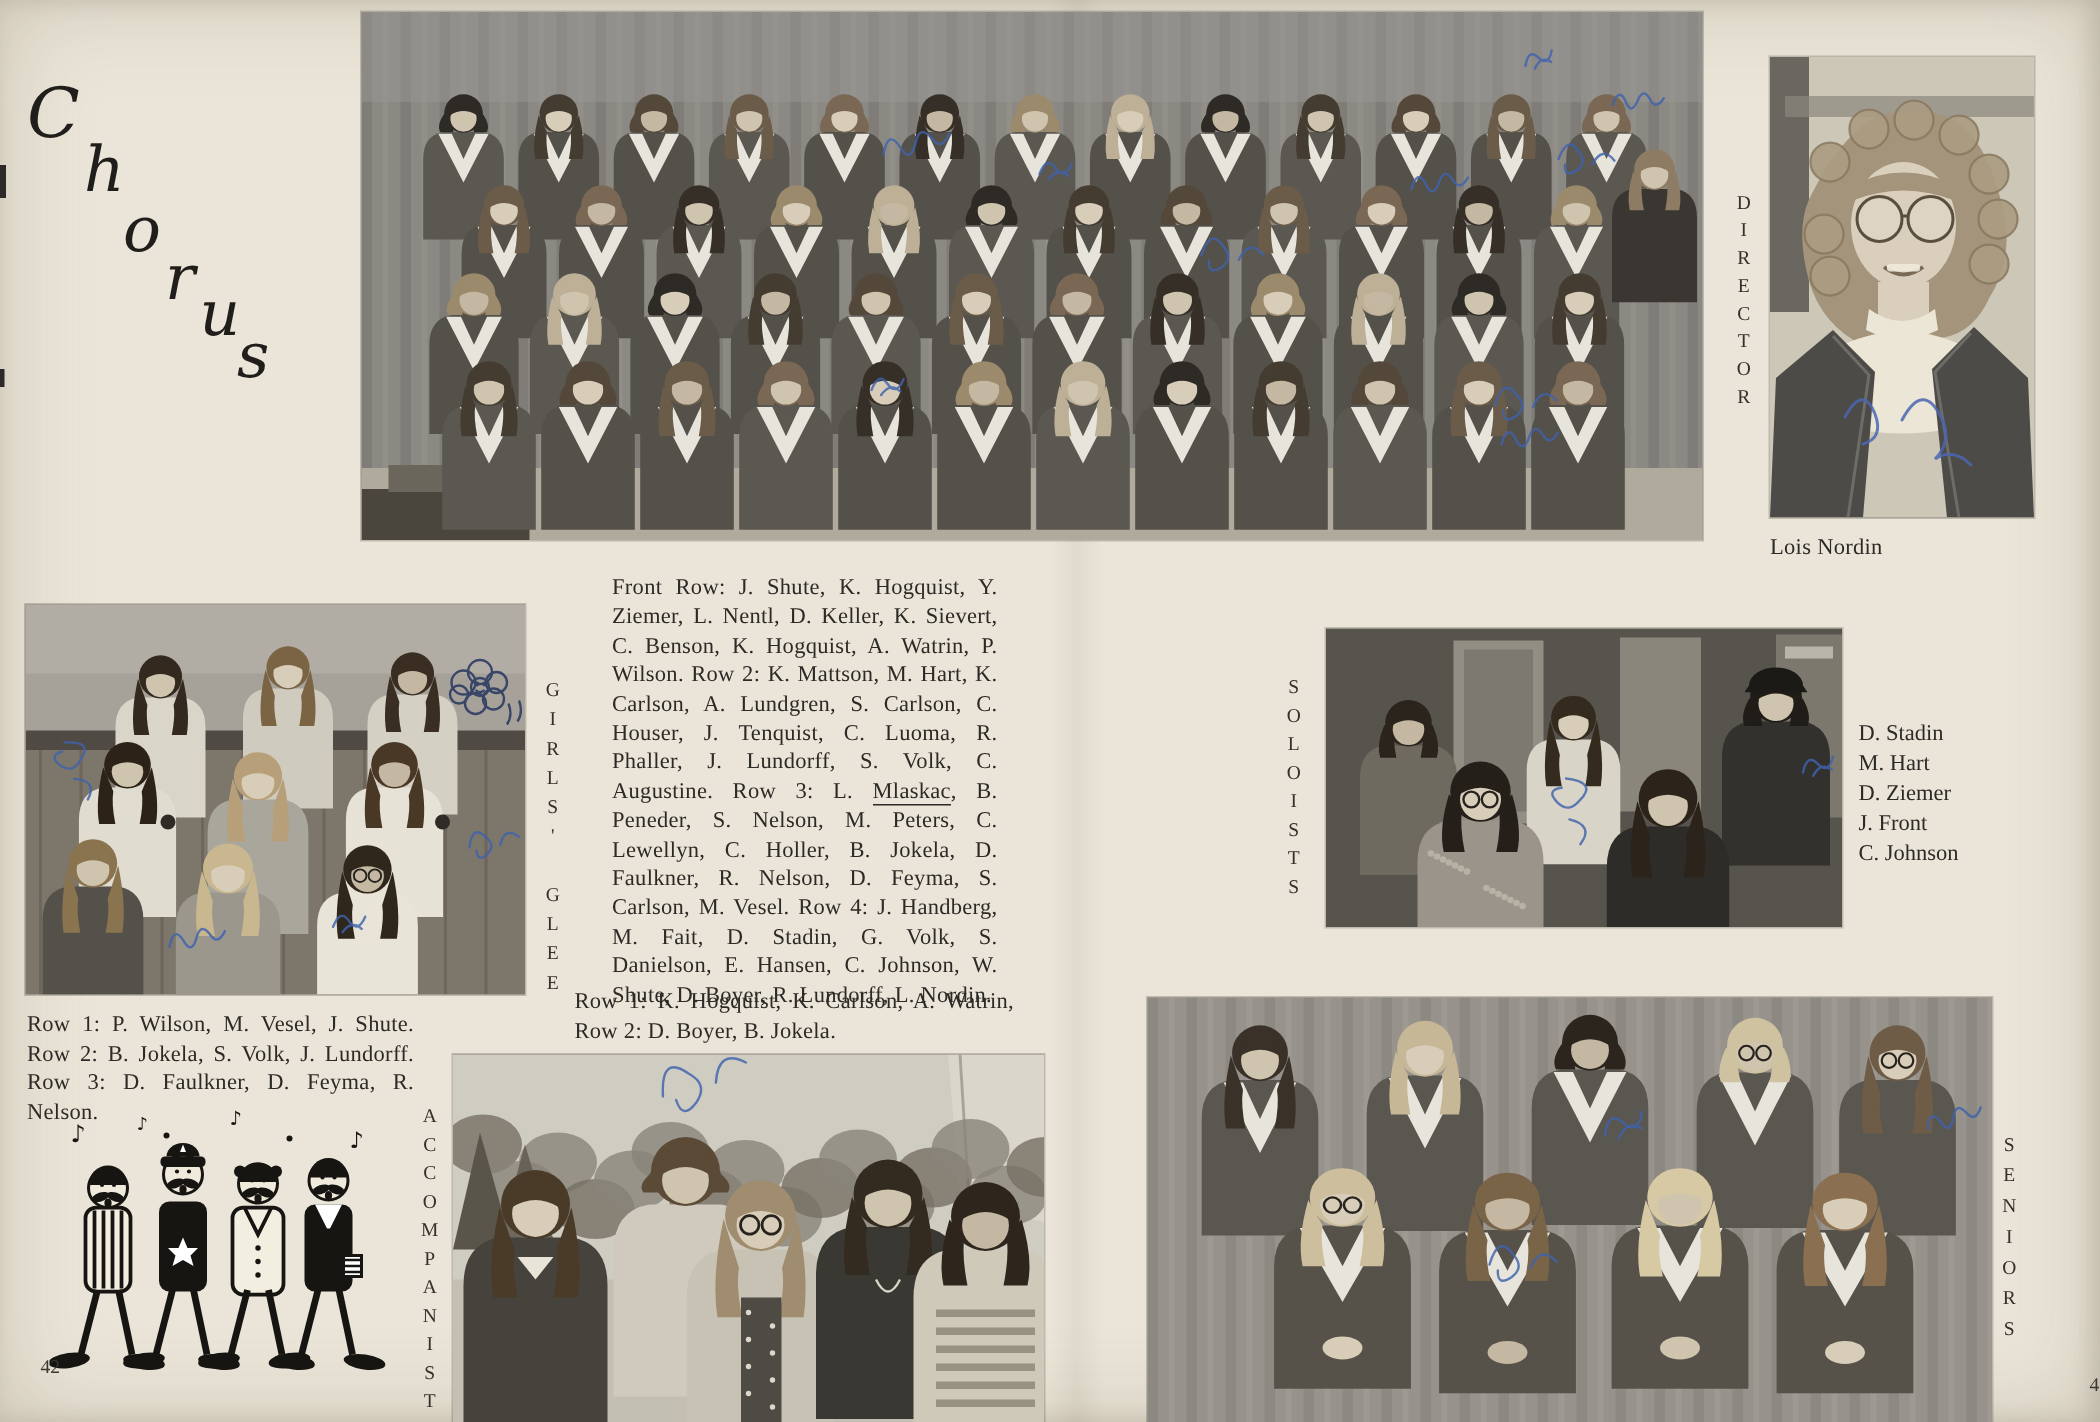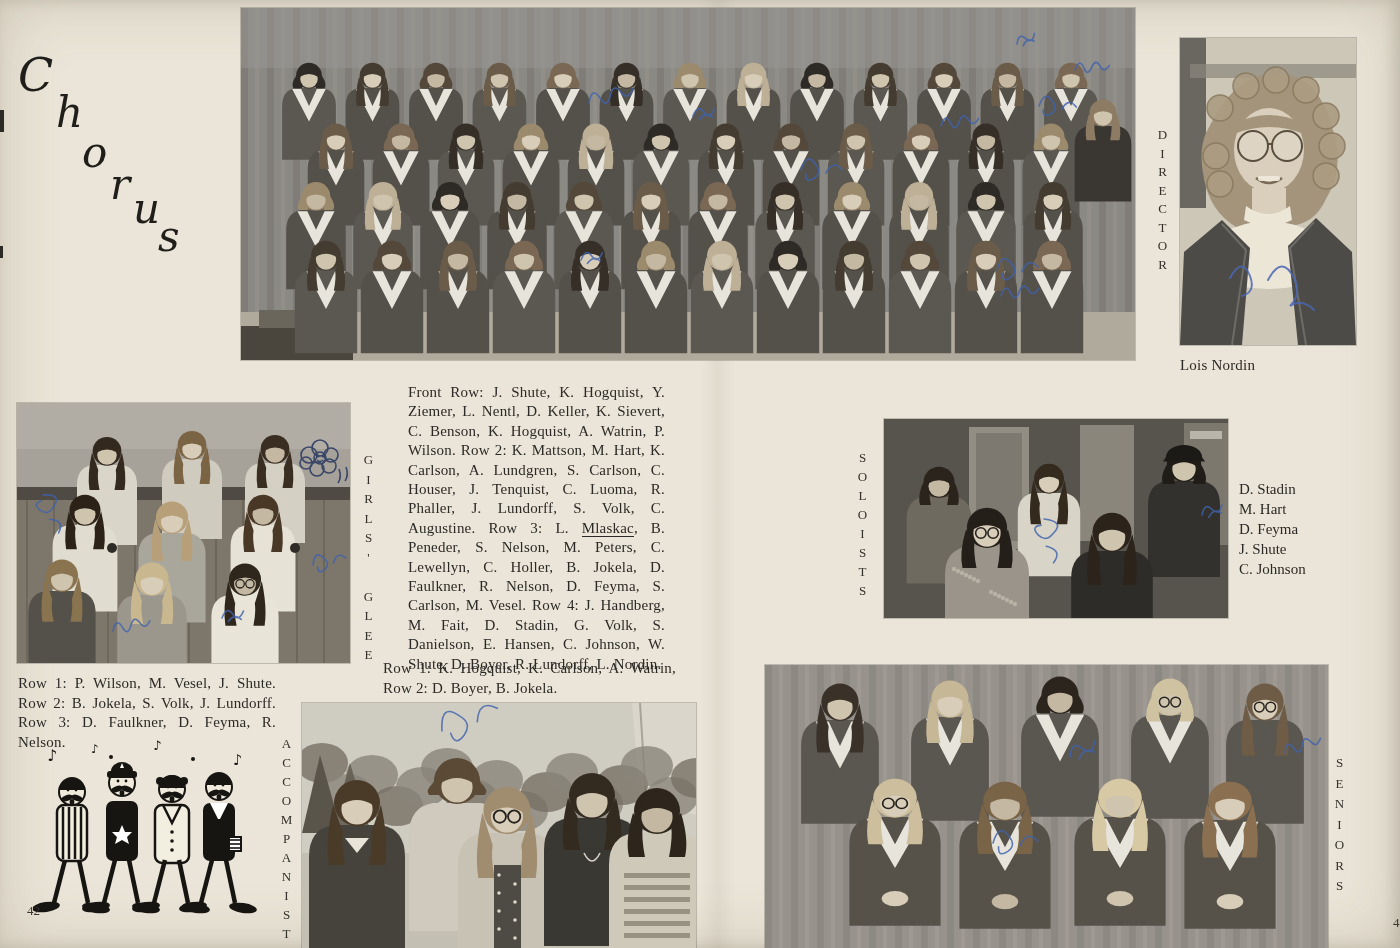--- a/index.html
+++ b/index.html
@@ -996,22 +996,22 @@
           <circle cx="0" cy="-8" r="7.8" fill="#cfc4ae"></circle>
           <path d="M-8,-13 a8,8 0 0 1 16,0 l0,3 q-8,-5 -16,0 z" fill="#2c241b"></path>
         </g>
         <path d="M0,0 q8,-16 14,-3 q5,8 -3,12 q-9,4 -7,-5 m18,2 q8,-12 15,-1" transform="translate(160,100) scale(1.2) rotate(70)" fill="none" stroke="#3f63ad" stroke-width="1.3333333333333335" stroke-linecap="round" opacity="0.82"></path>
         <path d="M0,0 q6,-12 11,-3 t11,-2 m-16,9 q7,-8 13,-1" transform="translate(318,96) scale(1) rotate(-15)" fill="none" stroke="#3f63ad" stroke-width="1.6" stroke-linecap="round" opacity="0.82"></path>
       </svg>
   </div>
   <ul class="soloists-names">
     <li>D. Stadin</li>
     <li>M. Hart</li>
-    <li>D. Feyma</li>
-    <li>J. Shute</li>
+    <li>D. Ziemer</li>
+    <li>J. Front</li>
     <li>C. Johnson</li>
   </ul>
 
   <div class="photo seniors-photo">
     <svg id="svg-seniors" width="563" height="283" viewBox="0 0 563 283">
         <rect x="0" y="0" width="563" height="283" fill="#97938c"></rect>
         <rect x="0" y="0" width="7" height="283" fill="#8a867f" opacity="0.8"></rect>
         <rect x="14" y="0" width="4" height="283" fill="#a19d96" opacity="0.7"></rect>
         <rect x="26" y="0" width="7" height="283" fill="#8a867f" opacity="0.8"></rect>
         <rect x="40" y="0" width="4" height="283" fill="#a19d96" opacity="0.7"></rect>

